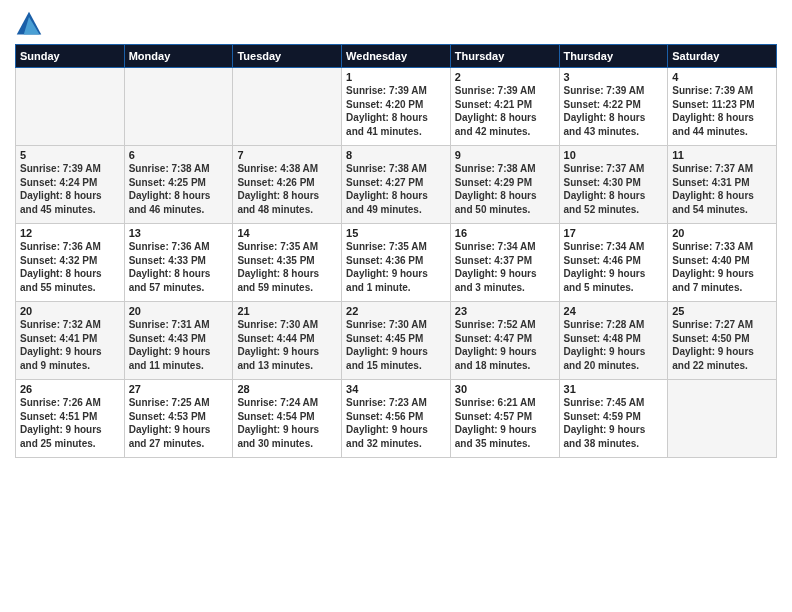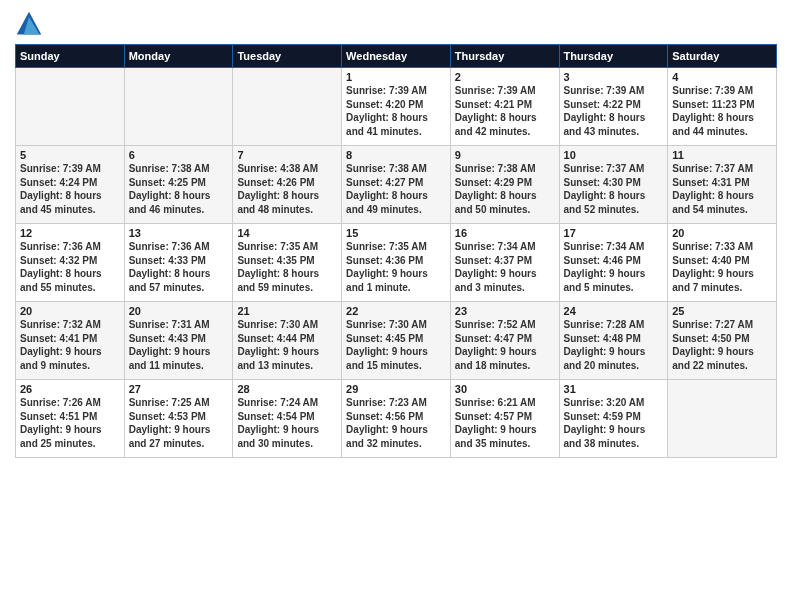--- a/index.html
+++ b/index.html
@@ -307,34 +307,34 @@
 Sunset: 4:53 PM
 Daylight: 9 hours and 27 minutes.</div>
           </td>
           <td>
             <span class="day-num">28</span>
             <div class="day-info">Sunrise: 7:24 AM
 Sunset: 4:54 PM
 Daylight: 9 hours and 30 minutes.</div>
           </td>
           <td>
-            <span class="day-num">29</span>
+            <span class="day-num">34</span>
             <div class="day-info">Sunrise: 7:23 AM
 Sunset: 4:56 PM
 Daylight: 9 hours and 32 minutes.</div>
           </td>
           <td>
             <span class="day-num">30</span>
             <div class="day-info">Sunrise: 6:21 AM
 Sunset: 4:57 PM
 Daylight: 9 hours and 35 minutes.</div>
           </td>
           <td>
             <span class="day-num">31</span>
-            <div class="day-info">Sunrise: 3:20 AM
+            <div class="day-info">Sunrise: 7:45 AM
 Sunset: 4:59 PM
 Daylight: 9 hours and 38 minutes.</div>
           </td>
           <td class="empty"></td>
         </tr>
       </tbody>
   </table>
 </div>
 
 </body></html>

